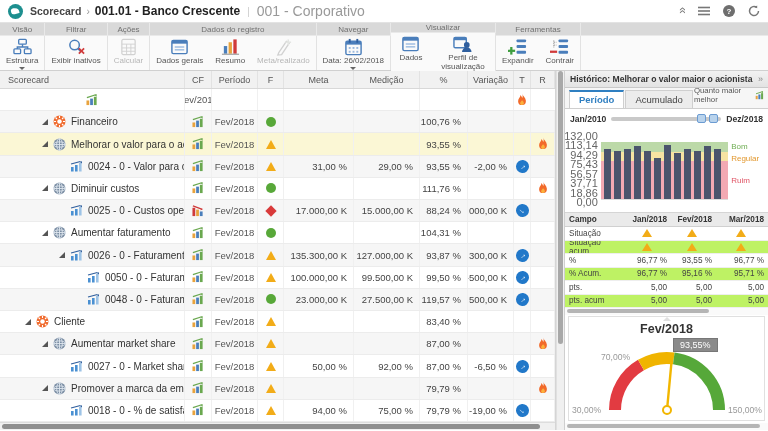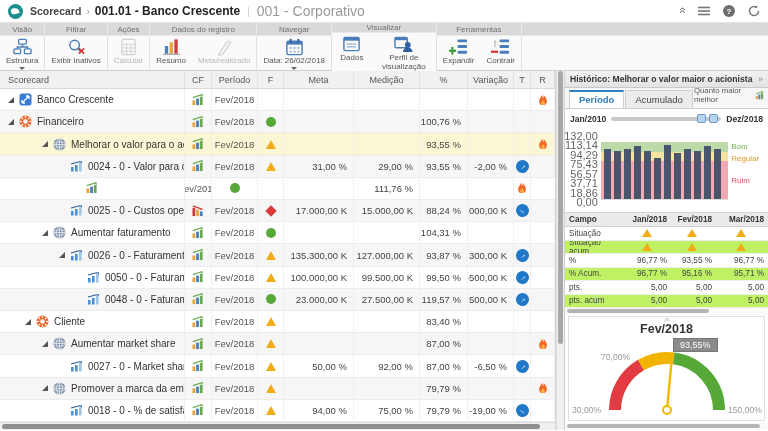--- a/index.html
+++ b/index.html
@@ -210,20 +210,33 @@
           <span class="rbtn-label">Calcular</span>
         </div>
       </div>
     </div>
     <div class="rgroup">
       <div class="rg-label">Dados do registro</div>
       <div class="rg-buttons">
         <div class="rbtn">
           <span>
             <svg viewBox="0 0 20 18" width="19" height="18">
+              <rect x="2" y="2" width="16" height="14" rx="1.5" fill="none" stroke="#4a7ebb" stroke-width="1.5"></rect>
+              <rect x="2" y="2" width="16" height="3.5" fill="#4a7ebb"></rect>
+              <g stroke="#8db2dd" stroke-width="1.3">
+                <line x1="5" y1="9" x2="15" y2="9"></line>
+                <line x1="5" y1="12" x2="15" y2="12"></line>
+              </g>
+            </svg>
+          </span>
+          <span class="rbtn-label">Dados gerais</span>
+        </div>
+        <div class="rbtn">
+          <span>
+            <svg viewBox="0 0 20 18" width="19" height="18">
               <rect x="3" y="8" width="3.5" height="8" fill="#4a7ebb"></rect>
               <rect x="8" y="4" width="3.5" height="12" fill="#e8a33d"></rect>
               <rect x="13" y="1" width="3.5" height="15" fill="#d03a3a"></rect>
               <line x1="1" y1="16.6" x2="19" y2="16.6" stroke="#888" stroke-width="1"></line>
             </svg>
           </span>
           <span class="rbtn-label">Resumo</span>
         </div>
         <div class="rbtn disabled">
           <span>
@@ -344,30 +357,20 @@
         <div class="hcell">F</div>
         <div class="hcell">Meta</div>
         <div class="hcell">Medição</div>
         <div class="hcell">%</div>
         <div class="hcell">Variação</div>
         <div class="hcell">T</div>
         <div class="hcell">R</div>
       </div>
     <div class="grid-rows" id="grid-rows">
         <div class="trow">
-          <div class="tcell tree" style="padding-left: 8px;">
-            <span class="caret"></span>
-            <span class="tree-ico">
-              <svg width="13" height="13" viewBox="0 0 13 13">
-                <rect x="0.5" y="0.5" width="12" height="12" rx="2.5" fill="#3a7bd5"></rect>
-                <path d="M3 10 L10 3 M3 10 v-3 M3 10 h3 M10 3 v3 M10 3 h-3" stroke="#fff" stroke-width="1.3" fill="none"></path>
-              </svg>
-            </span>
-            <span class="tree-label">Banco Crescente</span>
-          </div>
           <div class="tcell">
             <svg width="14" height="12" viewBox="0 0 14 13">
               <rect x="1" y="7" width="3" height="5" fill="#e8a33d"></rect>
               <rect x="5" y="5" width="3" height="7" fill="#4a7ebb"></rect>
               <rect x="9" y="3" width="3" height="9" fill="#6aa84f"></rect>
               <path d="M1.5 4 L11 0.8" stroke="#6aa84f" stroke-width="1.4" fill="none"></path>
               <path d="M12 0 L12.1 3 L9.5 1.2 Z" fill="#6aa84f"></path>
             </svg>
           </div>
           <div class="tcell per-txt">Fev/2018</div>
@@ -380,21 +383,21 @@
           <div class="tcell">
             <span style="display: flex;">
               <svg width="12" height="14" viewBox="0 0 12 14">
                 <path d="M6.2 0.6 C6.6 3 9.6 4.6 9.9 7.8 A3.9 4.1 0 0 1 2.1 8.2 C2 5.6 4.5 4.7 4.4 2.1 C5.3 3 5.9 3.9 6.3 5 C7 3.5 6.6 2 6.2 0.6 Z" fill="#f26a2a"></path>
                 <path d="M6 7.2 C7.3 8.2 8 9.2 7.9 10.5 A1.95 1.95 0 0 1 4.1 10.4 C4.1 9 5.4 8.4 6 7.2 Z" fill="#fbb03b"></path>
               </svg>
             </span>
           </div>
         </div>
         <div class="trow alt">
-          <div class="tcell tree" style="padding-left: 8px;">
+          <div class="tcell tree" style="padding-left: 42px;">
             <span class="caret"></span>
             <span class="tree-ico">
               <svg width="13" height="13" viewBox="0 0 13 13">
                 <circle cx="6.5" cy="6.5" r="6" fill="#f06a2d"></circle>
                 <circle cx="6.5" cy="6.5" r="2.2" fill="#fff"></circle>
                 <g stroke="#fff" stroke-width="1.1">
                   <line x1="6.5" y1="0.8" x2="6.5" y2="3"></line>
                   <line x1="6.5" y1="10" x2="6.5" y2="12.2"></line>
                   <line x1="0.8" y1="6.5" x2="3" y2="6.5"></line>
                   <line x1="10" y1="6.5" x2="12.2" y2="6.5"></line>
@@ -500,20 +503,35 @@
           <div class="tcell num">31,00 %</div>
           <div class="tcell num">29,00 %</div>
           <div class="tcell num">93,55 %</div>
           <div class="tcell num">-2,00 %</div>
           <div class="tcell">
             <span class="t-ico t-up">→</span>
           </div>
           <div class="tcell"></div>
         </div>
         <div class="trow">
+          <div class="tcell tree" style="padding-left: 42px;">
+            <span class="caret"></span>
+            <span class="tree-ico">
+              <svg width="13" height="13" viewBox="0 0 13 13">
+                <circle cx="6.5" cy="6.5" r="6" fill="#7b8ea4"></circle>
+                <g stroke="#dfe6ee" stroke-width="0.9" fill="none">
+                  <ellipse cx="6.5" cy="6.5" rx="2.8" ry="6"></ellipse>
+                  <ellipse cx="6.5" cy="6.5" rx="6" ry="2.6"></ellipse>
+                  <line x1="6.5" y1="0.5" x2="6.5" y2="12.5"></line>
+                  <line x1="0.5" y1="6.5" x2="12.5" y2="6.5"></line>
+                </g>
+              </svg>
+            </span>
+            <span class="tree-label">Diminuir custos</span>
+          </div>
           <div class="tcell">
             <svg width="14" height="12" viewBox="0 0 14 13">
               <rect x="1" y="7" width="3" height="5" fill="#e8a33d"></rect>
               <rect x="5" y="5" width="3" height="7" fill="#4a7ebb"></rect>
               <rect x="9" y="3" width="3" height="9" fill="#6aa84f"></rect>
               <path d="M1.5 4 L11 0.8" stroke="#6aa84f" stroke-width="1.4" fill="none"></path>
               <path d="M12 0 L12.1 3 L9.5 1.2 Z" fill="#6aa84f"></path>
             </svg>
           </div>
           <div class="tcell per-txt">Fev/2018</div>

